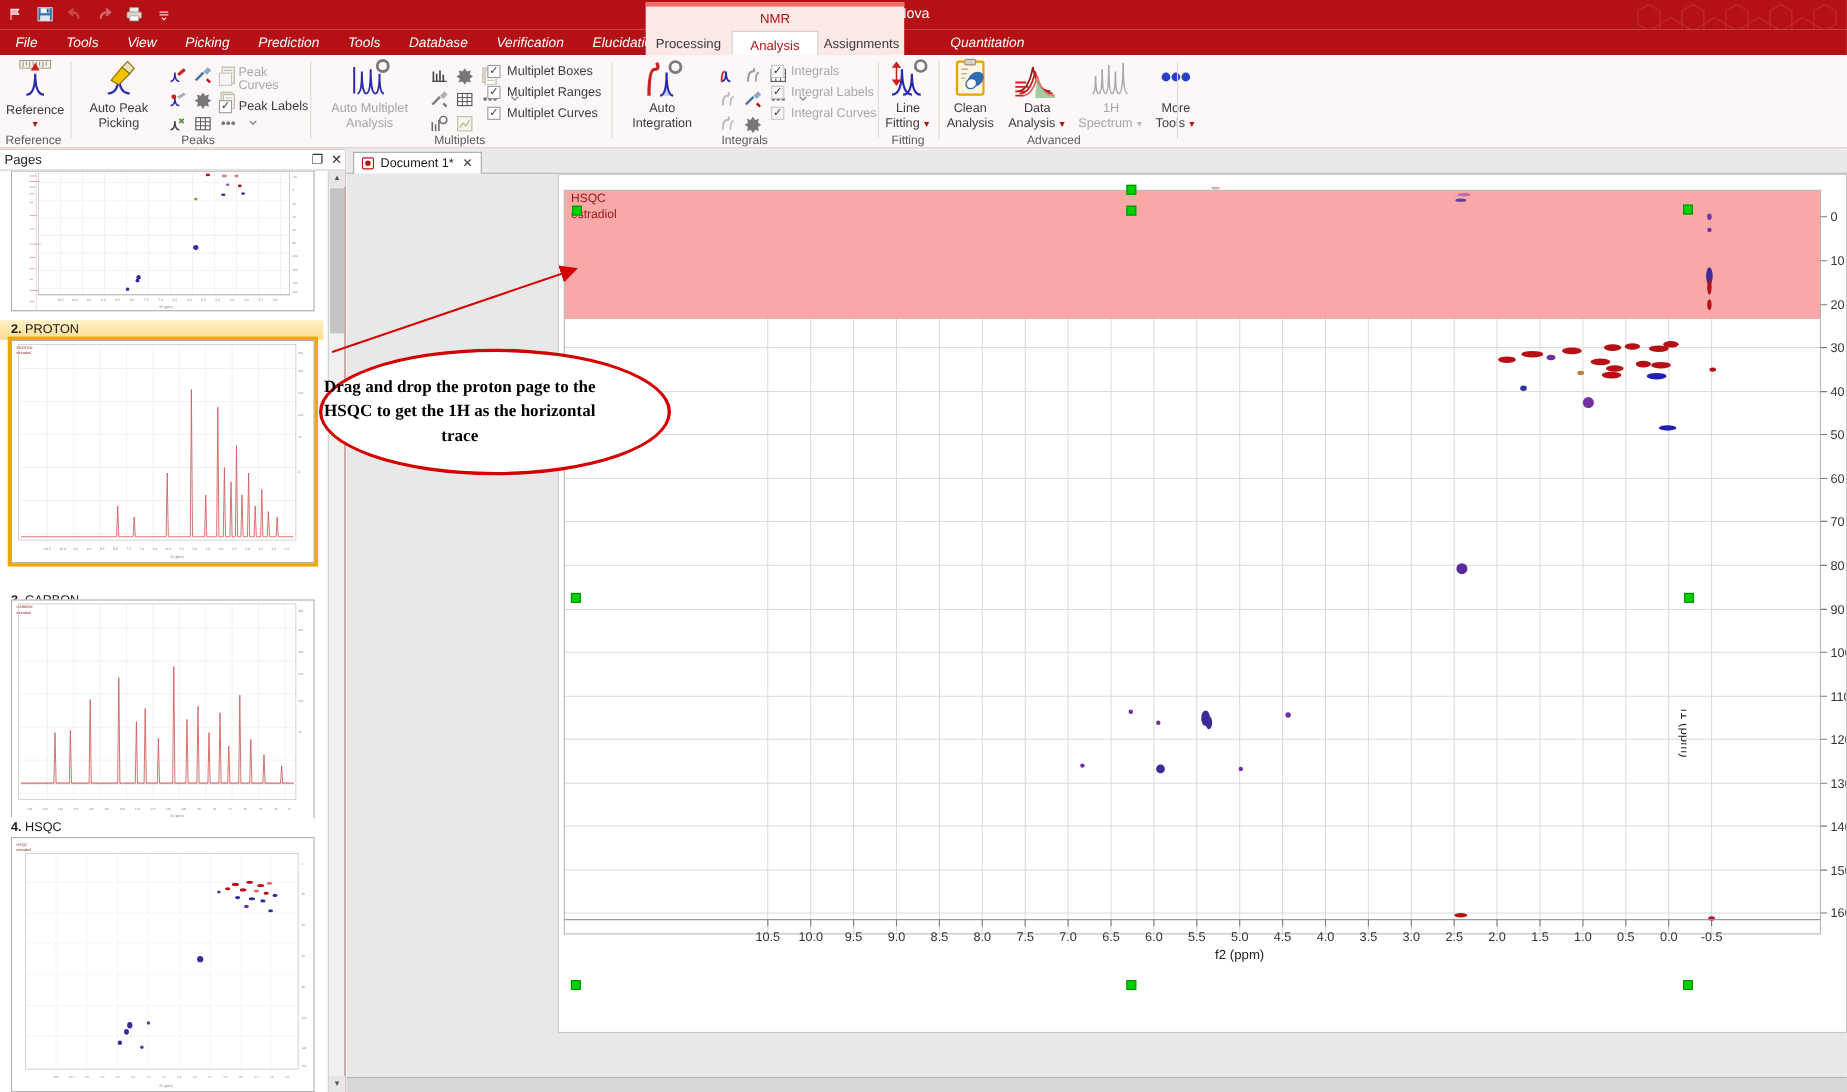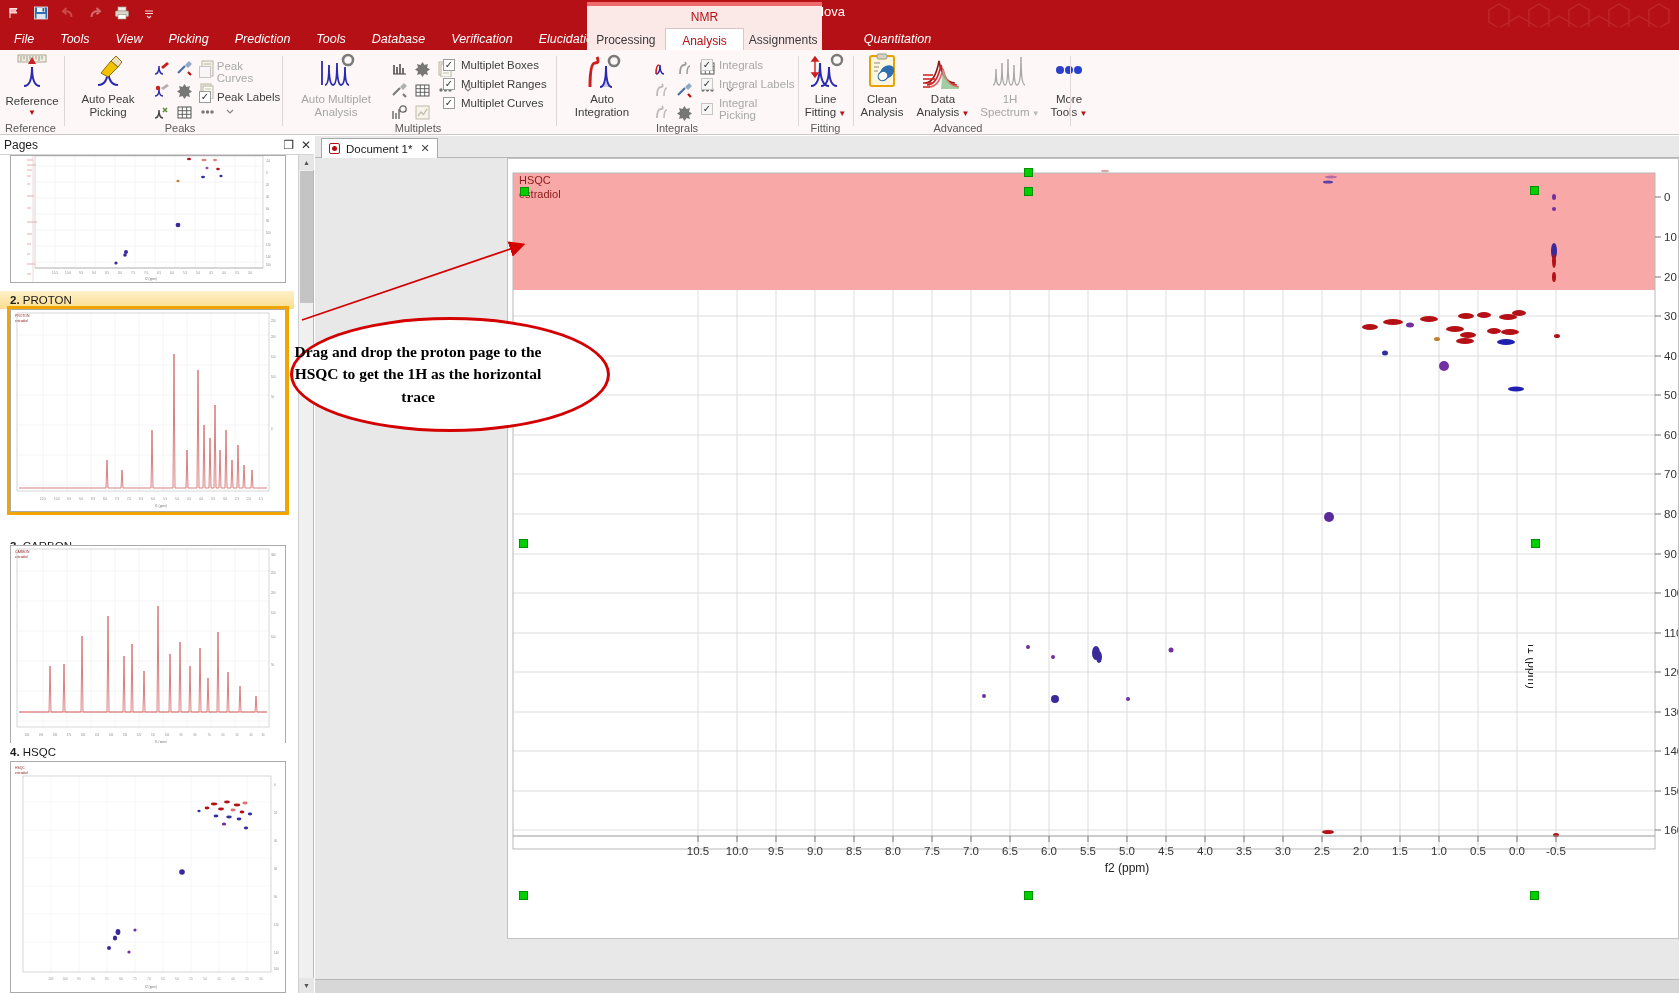--- a/index.html
+++ b/index.html
@@ -562,21 +562,21 @@
       <div class="chkrow dim">
         <span class="chkbox dim">✓</span>
         <span>Integrals</span>
       </div>
       <div class="chkrow dim">
         <span class="chkbox dim">✓</span>
         <span>Integral Labels</span>
       </div>
       <div class="chkrow dim">
         <span class="chkbox dim">✓</span>
-        <span>Integral Picking</span>
+        <span>Integral Curves</span>
       </div>
     </div>
     <div class="rgroup-label" style="left:50px;width:140px">Integrals</div>
   </div>
   <div class="rgroup-sep" style="left:798px"></div>
 
   <div class="rgroup" style="left:799px;width:53px">
     <div class="bigbtn" style="left:-5px;width:63px">
       <svg class="ico" width="46" height="38" viewBox="0 0 46 38">
         <path d="M8 33 Q17 33 17 10 Q17 33 26 33" fill="none" stroke="#2a2ab0" stroke-width="2"></path>

